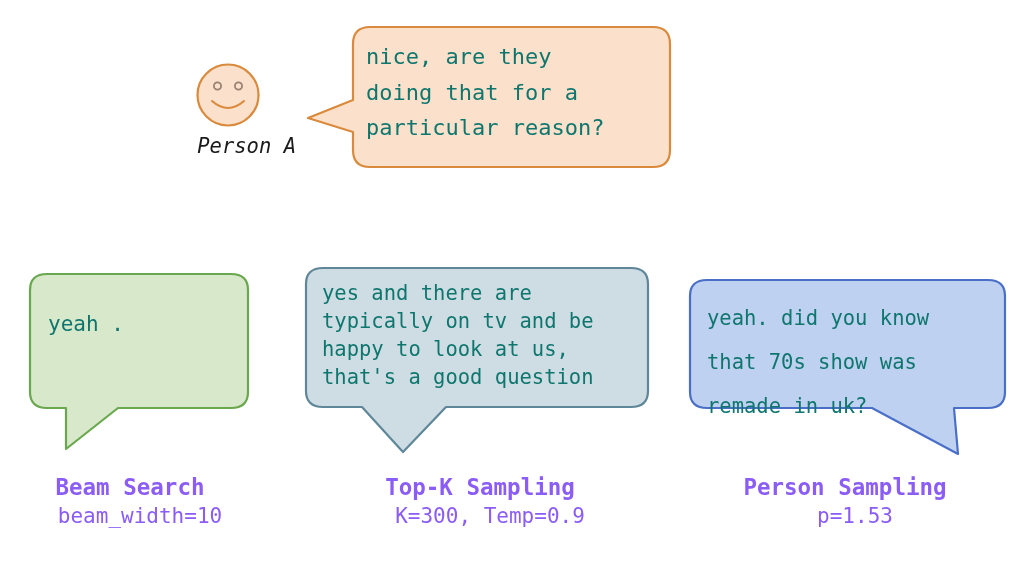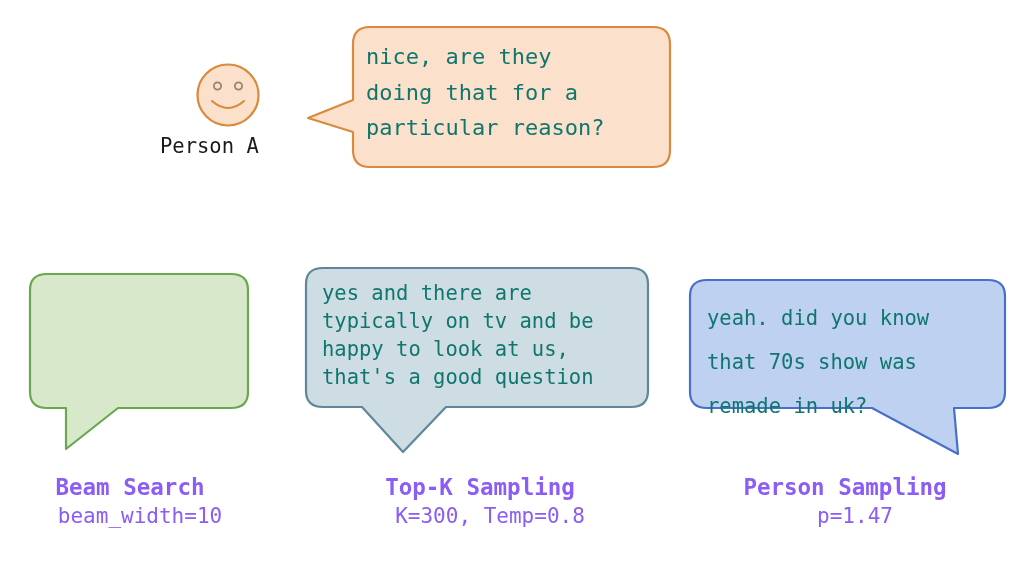--- a/index.html
+++ b/index.html
@@ -21,21 +21,22 @@
     width: 1024px;
     height: 575px;
   }
 
   
   .speaker {
     position: absolute;
     left: 160px;
     top: 58px;
     width: 136px;
-    text-align: left;
+    text-align: right;
+    font-style: italic;
   }
   .avatar-wrap {
     width: 136px;
     height: 74px;
     display: block;
   }
   .speaker-label {
     display: block;
     margin-top: 2px;
     font-family: "DejaVu Sans Mono", "Liberation Mono", monospace;
@@ -171,20 +172,21 @@
                Q 226 8 226 24
                L 226 126
                Q 226 142 209 142
                L 96 142
                L 44 183
                L 44 142
                L 25 142
                Q 8 142 8 126
                Z" fill="#D8E8CB" stroke="#6AA84F" stroke-width="2.2" stroke-linejoin="round"></path>
     </svg>
+    <div class="bubble-text">yeah .</div>
   </div>
 
   <div class="bubble" id="bubble-topk">
     <svg width="360" height="200" viewBox="0 0 360 200">
       <path d="M 8 24
                Q 8 8 25 8
                L 333 8
                Q 350 8 350 24
                L 350 131
                Q 350 147 333 147
@@ -221,21 +223,21 @@
 remade in uk?</div>
   </div>
 
   <div class="caption" id="caption-beam">
     <span class="caption-title">Beam Search</span>
     <span class="caption-params">beam_width=10</span>
   </div>
 
   <div class="caption" id="caption-topk">
     <span class="caption-title">Top-K Sampling</span>
-    <span class="caption-params">K=300, Temp=0.8</span>
+    <span class="caption-params">K=300, Temp=0.9</span>
   </div>
 
   <div class="caption" id="caption-nucleus">
     <span class="caption-title">Person Sampling</span>
-    <span class="caption-params">p=1.47</span>
+    <span class="caption-params">p=1.53</span>
   </div>
 
 </div>
 
 </body></html>

